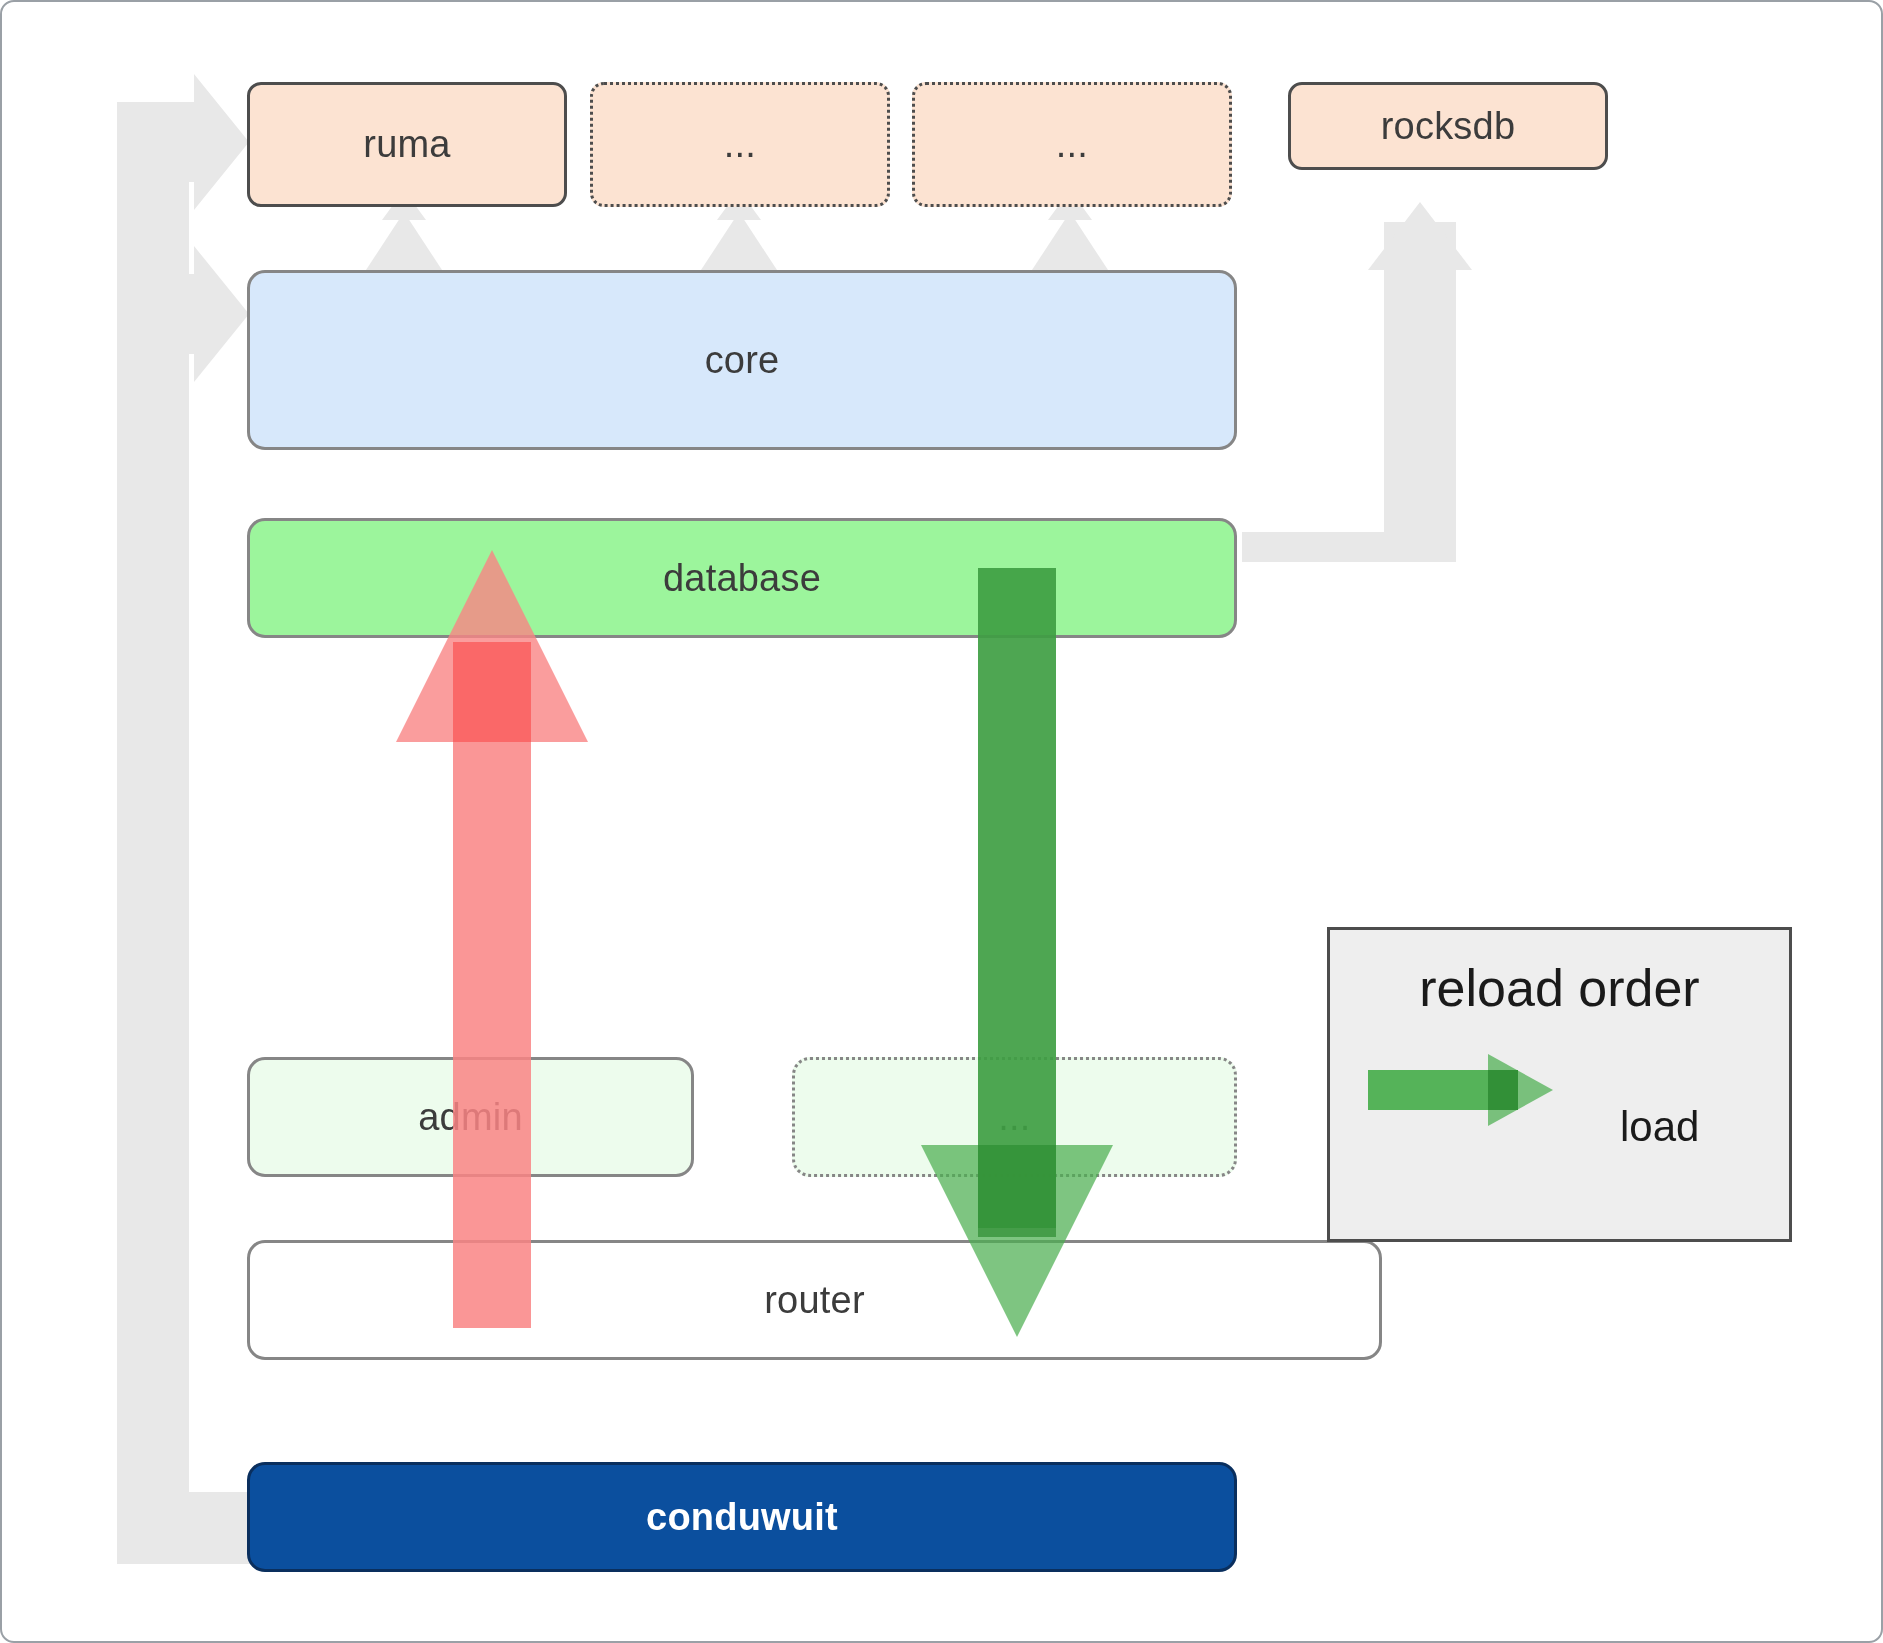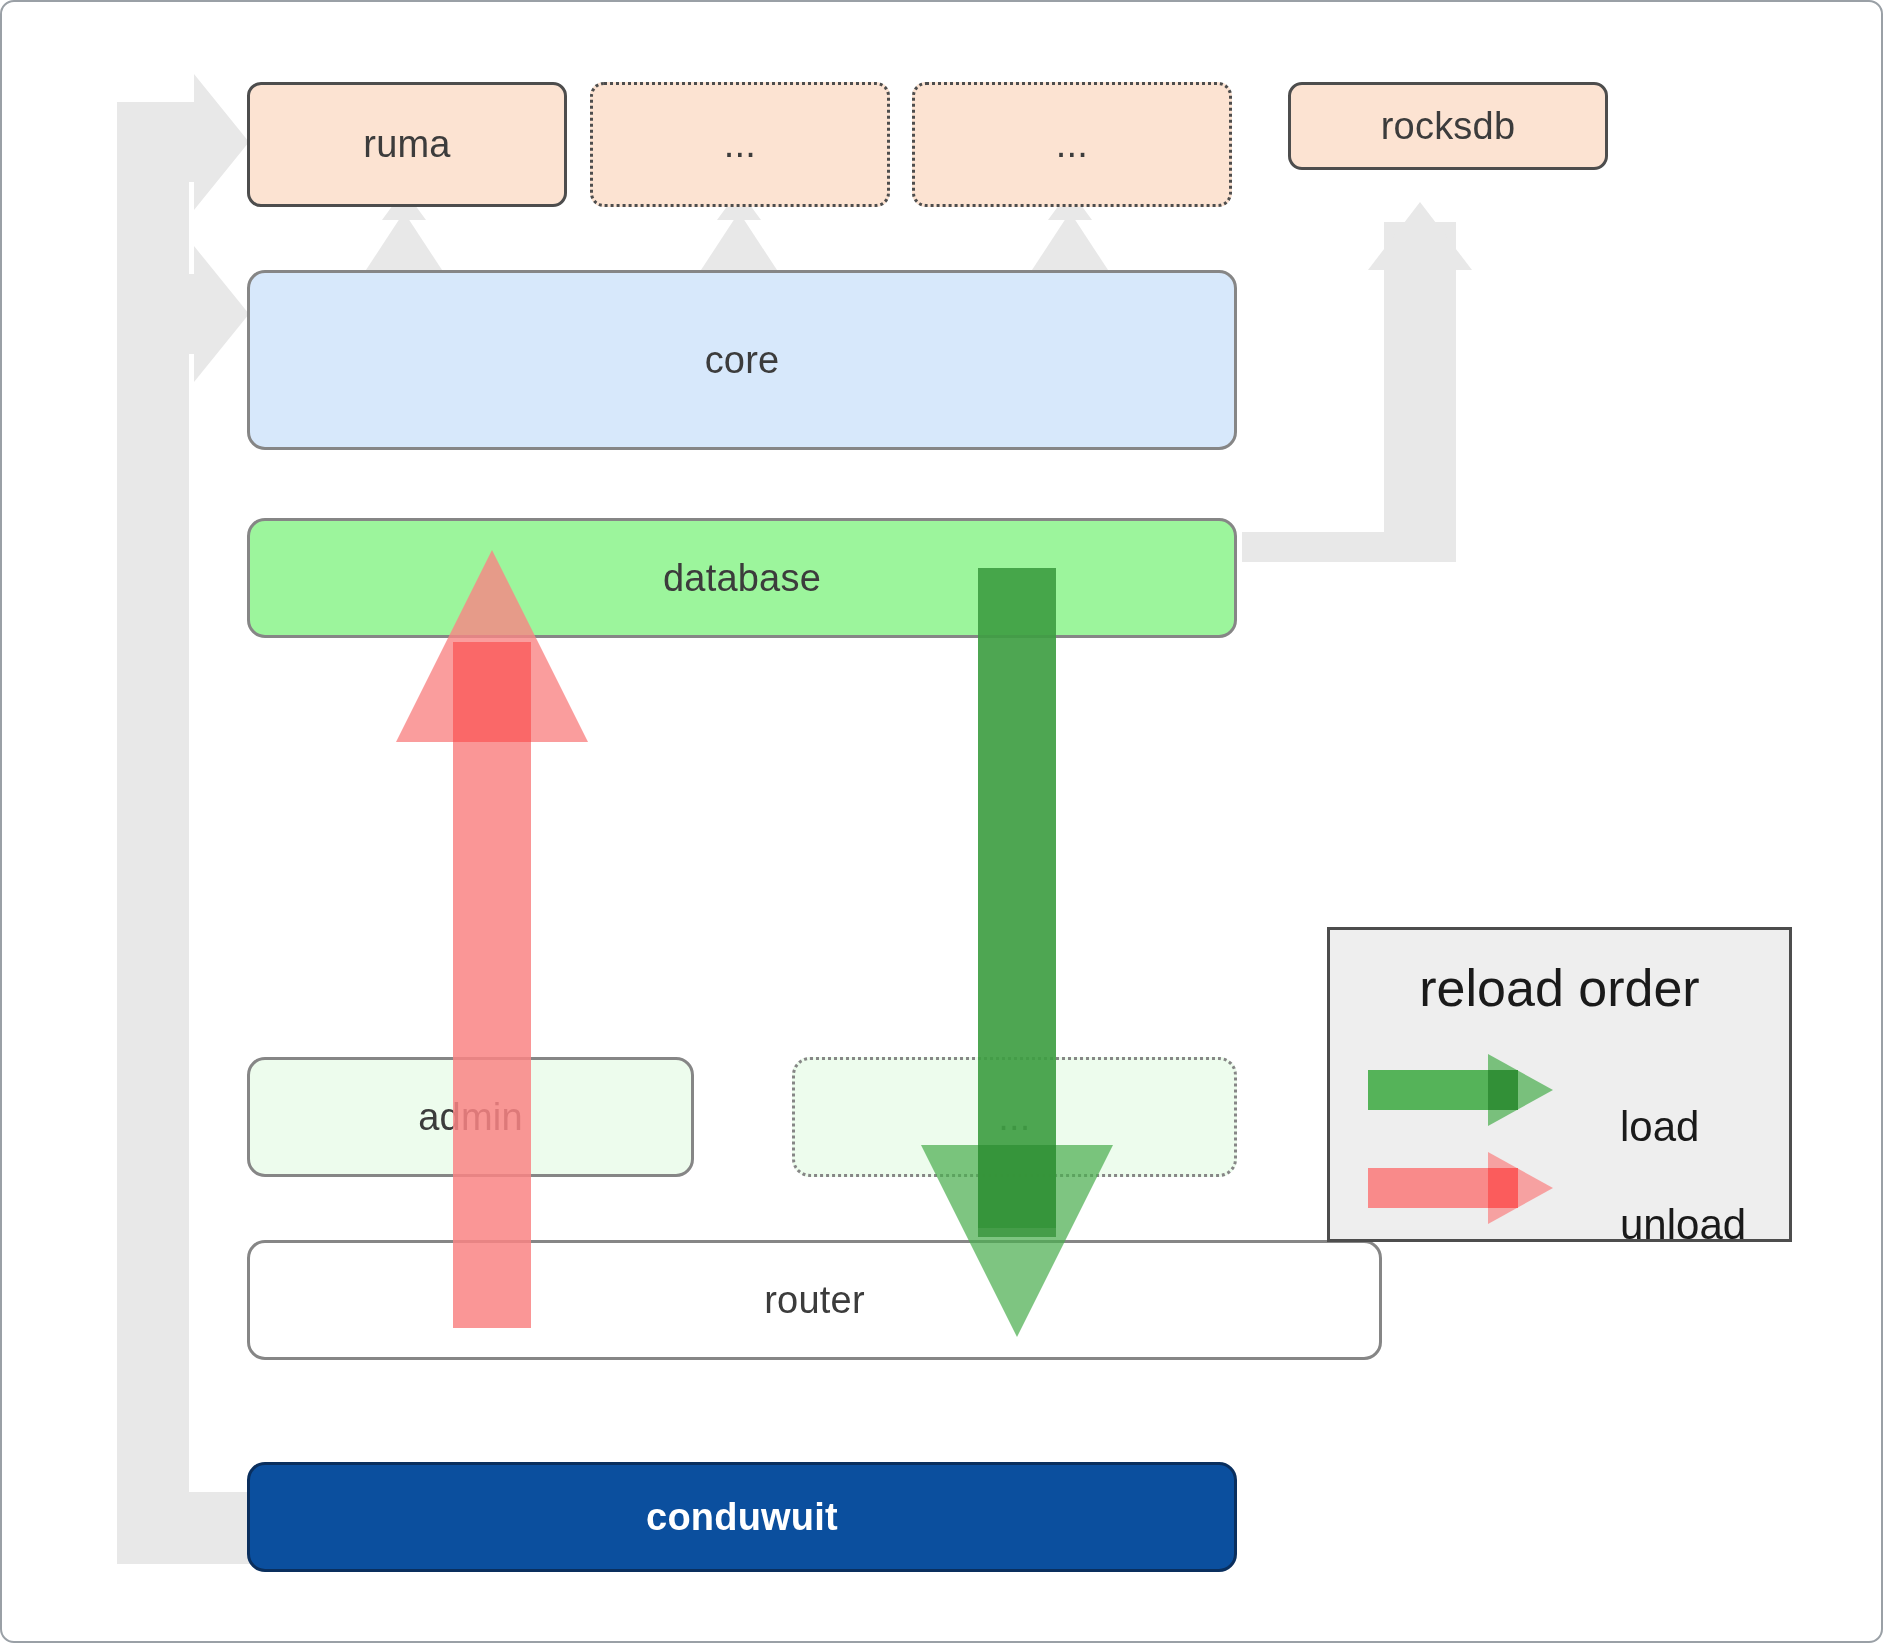--- a/index.html
+++ b/index.html
@@ -179,23 +179,15 @@
 
     <div class="legend-row" style="top:112px;">
       <svg class="lg-arrow" viewBox="0 0 230 96" xmlns="http://www.w3.org/2000/svg">
         <rect x="0" y="28" width="150" height="40" fill="#4caf50" fill-opacity="0.95"></rect>
         <path d="M 185,48 L 120,12 L 120,84 Z" fill="#4caf50" fill-opacity="0.72"></path>
         <rect x="120" y="28" width="30" height="40" fill="#2e8b32" fill-opacity="0.85"></rect>
       </svg>
       <span class="lg-label">load</span>
     </div>
 
-    <div class="legend-row" style="top:210px;">
-      <svg class="lg-arrow" viewBox="0 0 230 96" xmlns="http://www.w3.org/2000/svg">
-        <rect x="0" y="28" width="150" height="40" fill="#f98484" fill-opacity="0.95"></rect>
-        <path d="M 185,48 L 120,12 L 120,84 Z" fill="#f98484" fill-opacity="0.72"></path>
-        <rect x="120" y="28" width="30" height="40" fill="#fb4f4f" fill-opacity="0.75"></rect>
-      </svg>
-      <span class="lg-label">unload</span>
-    </div>
   </div>
 
 </div>
 
 </body></html>

